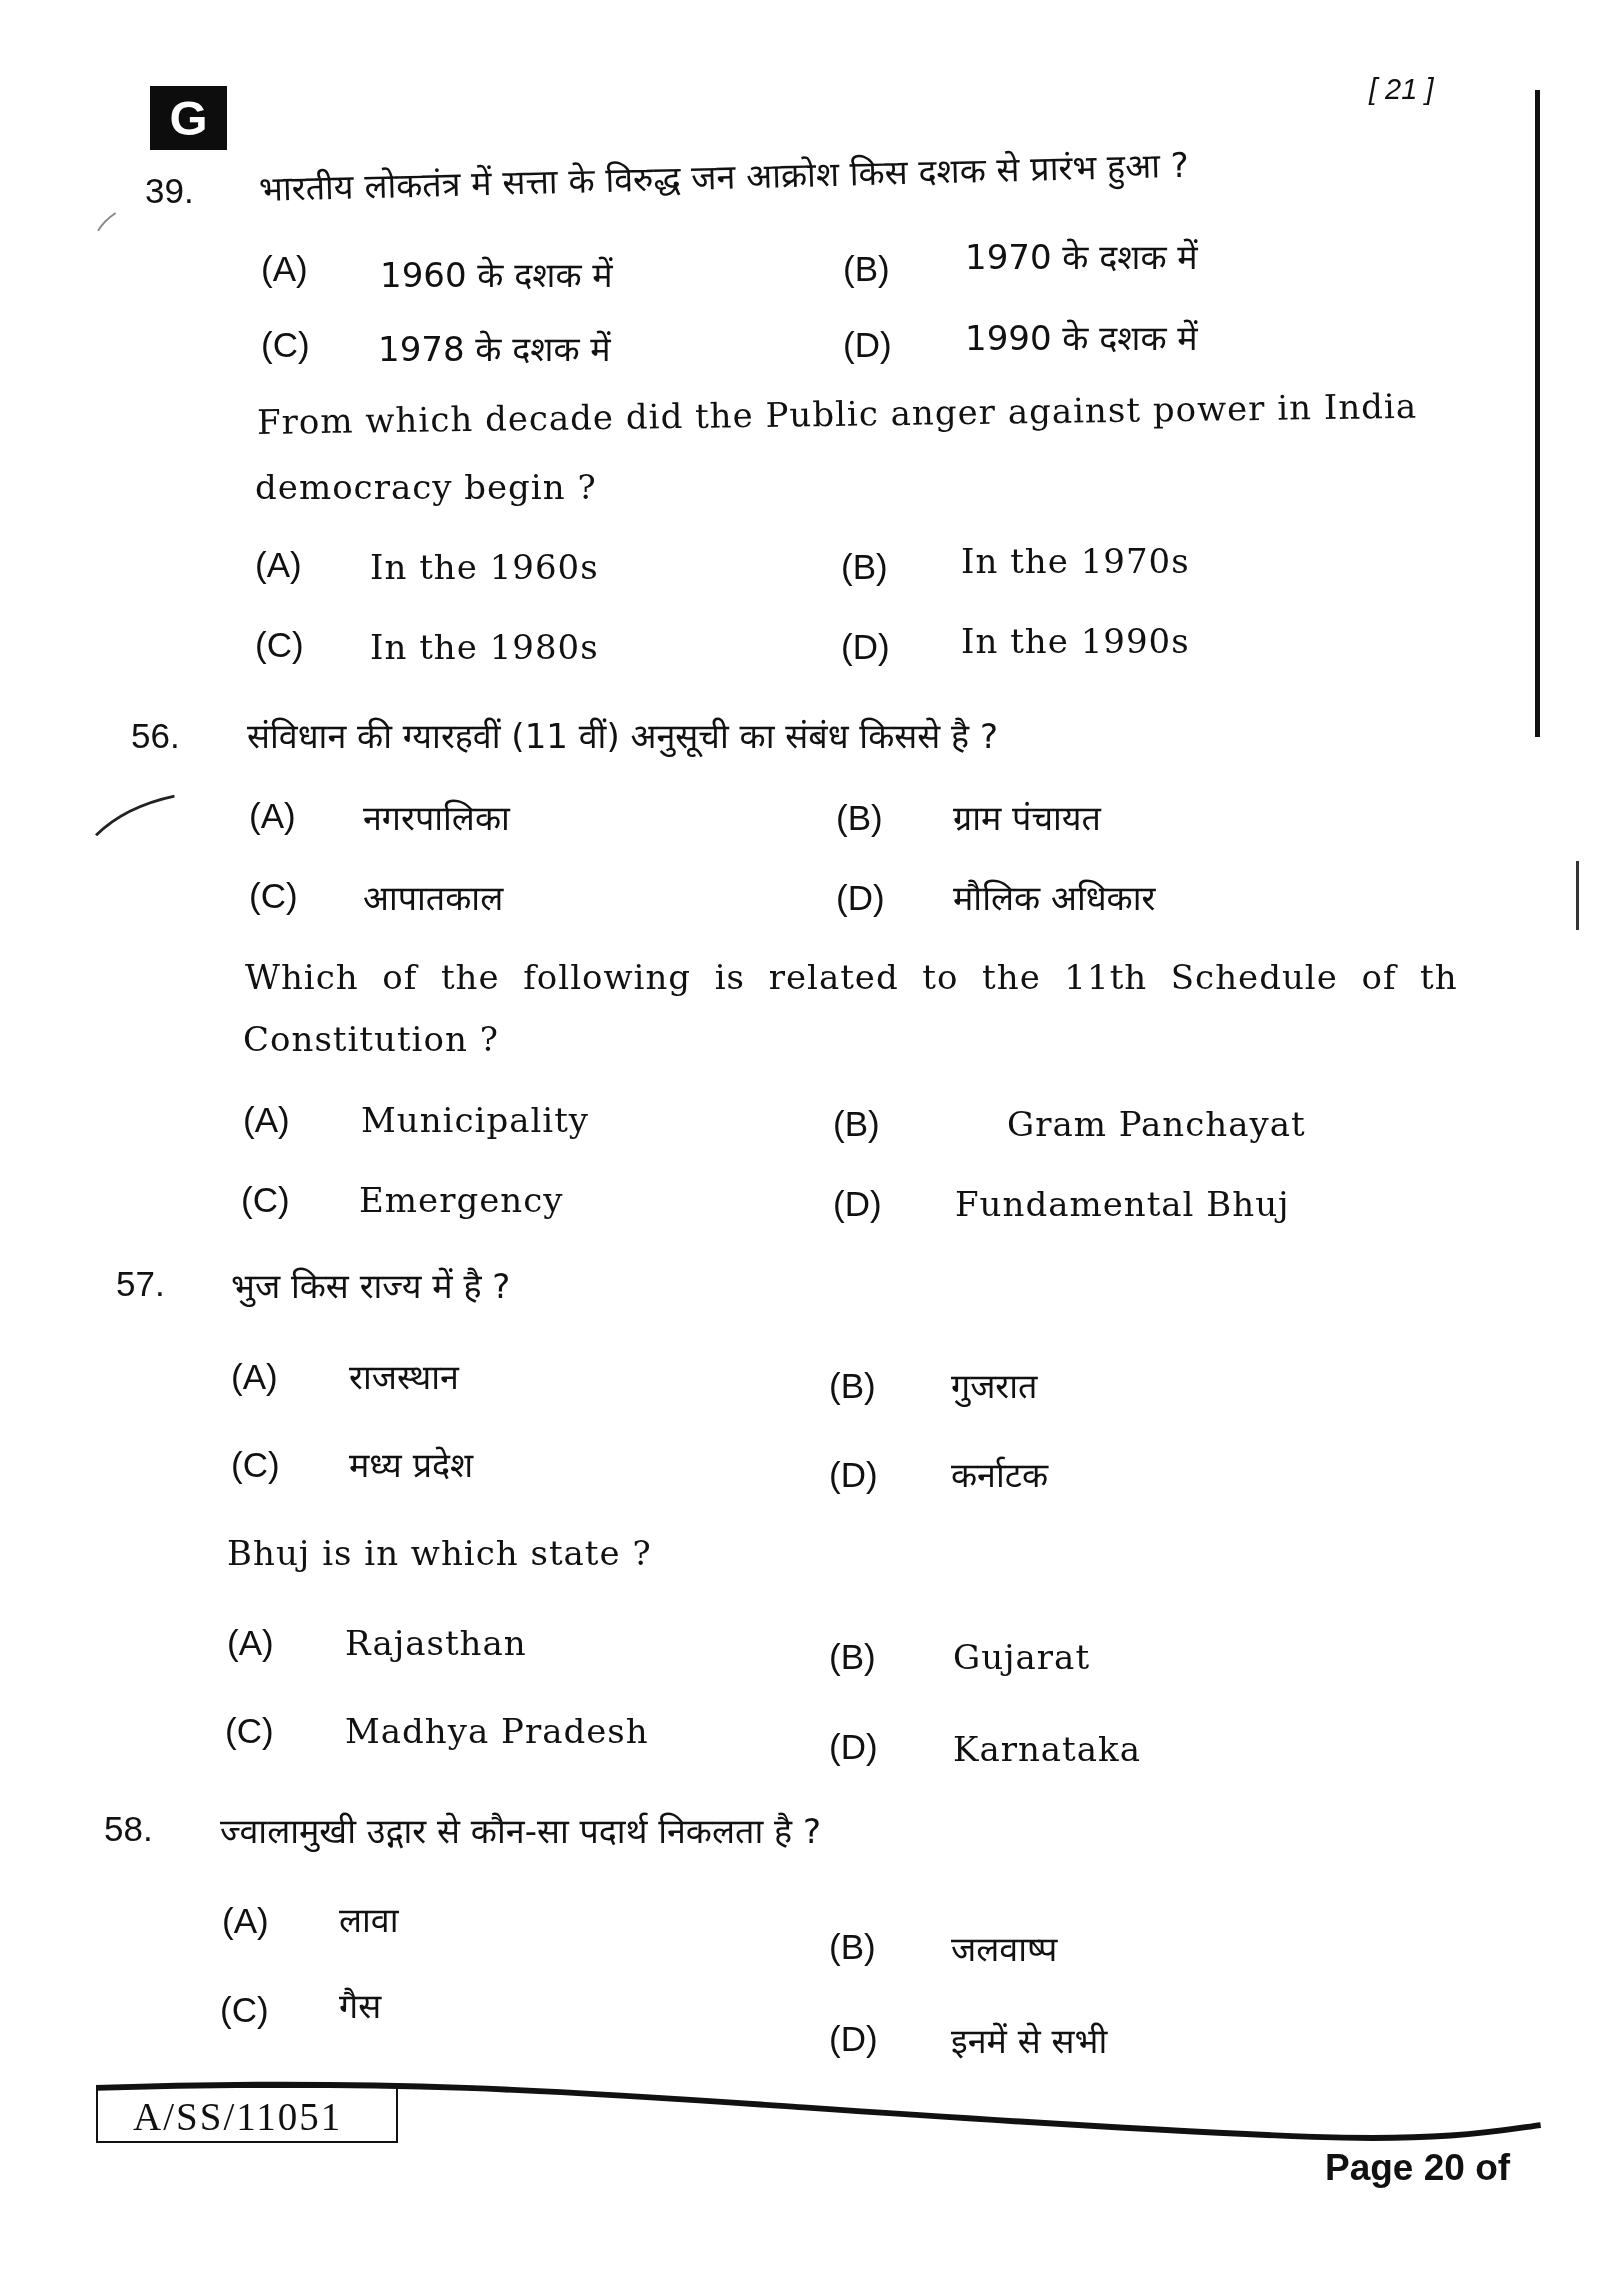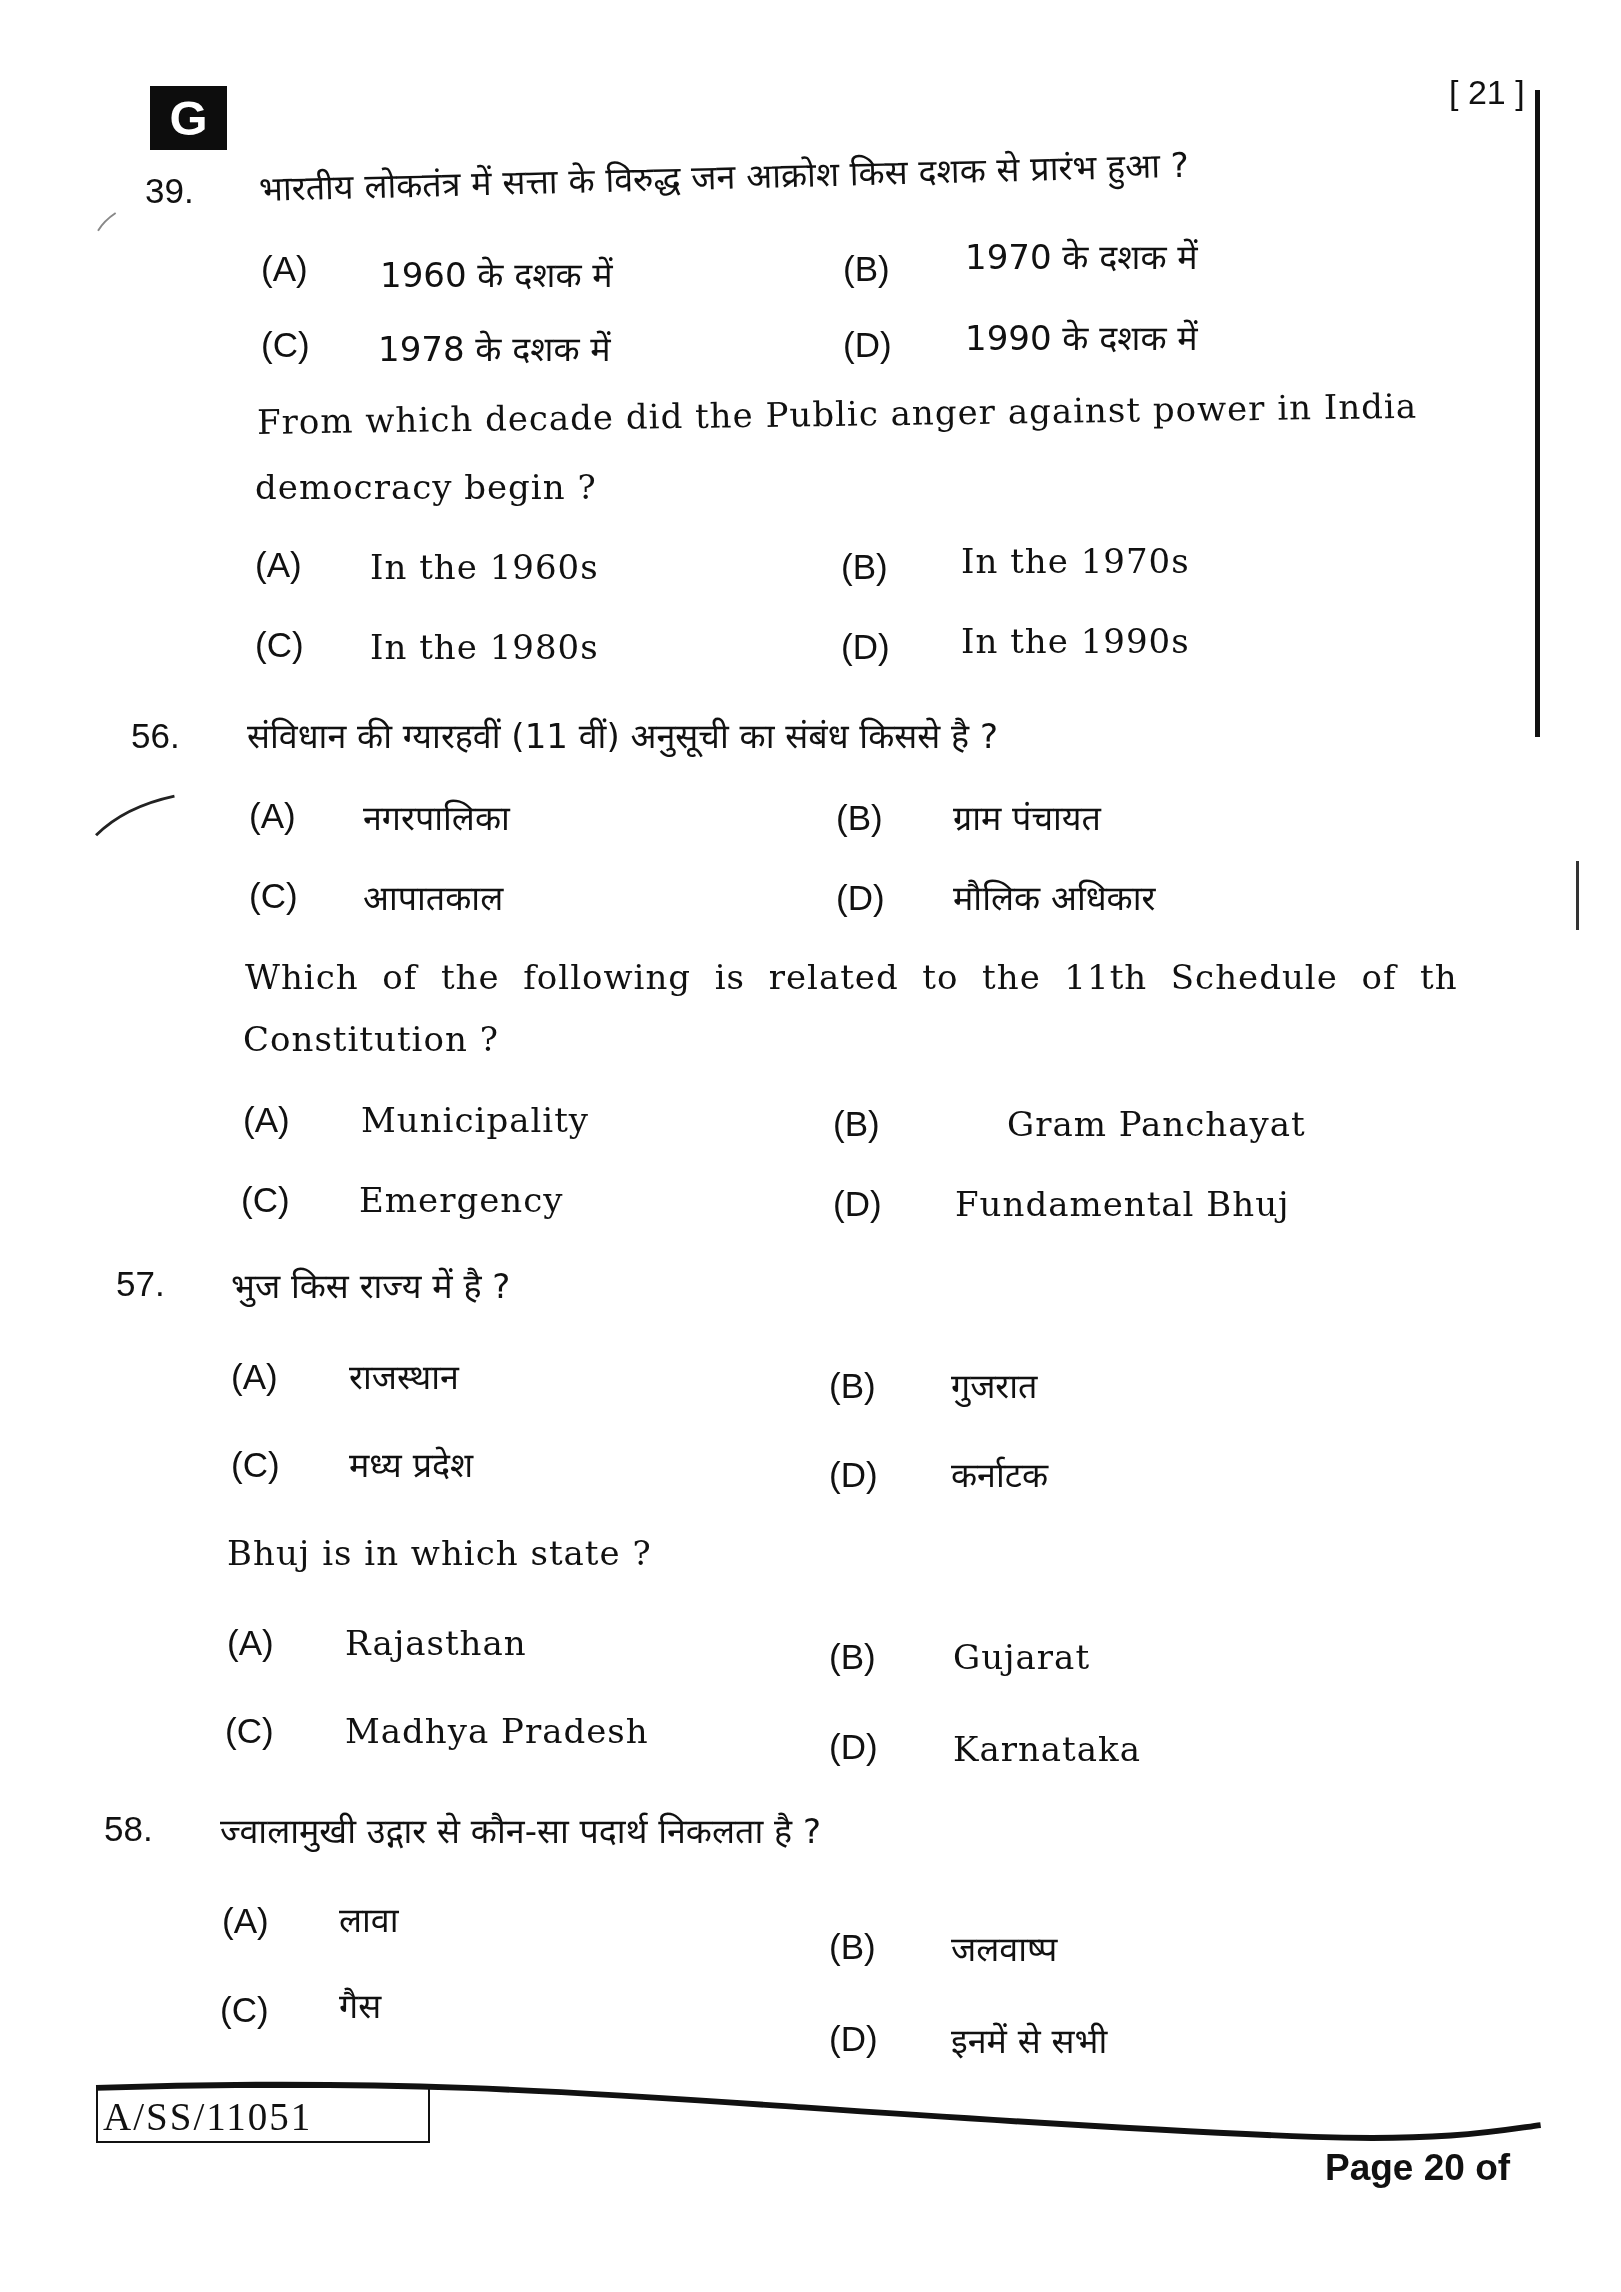--- a/index.html
+++ b/index.html
@@ -6,30 +6,30 @@
   body {
     width: 1621px; height: 2293px; background: #ffffff; position: relative; overflow: hidden;
     color: #111; font-family: "DejaVu Serif", serif;
   }
   .abs { position: absolute; }
   .badge {
     left: 150px; top: 86px; width: 77px; height: 64px; background: #0d0d0d; color: #fff;
     font-family: "Liberation Sans", sans-serif; font-weight: bold; font-size: 49px;
     line-height: 64px; text-align: center;
   }
-  .pagenum { left: 1449px; top: 73px; font-family: "Liberation Sans", sans-serif; font-size: 34px; }
+  .pagenum { left: 1369px; top: 73px; font-family: "Liberation Sans", sans-serif; font-size: 29px; font-style: italic; }
   .rightbar { left: 1535px; top: 90px; width: 4.9px; height: 647px; background: #111; }
   .rightbar2 { left: 1576px; top: 861px; width: 2.9px; height: 69px; background: #333; }
   .qnum { font-family: "Liberation Sans", sans-serif; font-size: 35px; }
   .hin { font-family: "DejaVu Sans", sans-serif; font-size: 34px; }
   .eng { font-family: "DejaVu Serif", serif; font-size: 34px; letter-spacing: 1px; }
   .lab { font-family: "Liberation Sans", sans-serif; font-size: 35px; }
   .footer-box {
-    left: 96px; top: 2086px; width: 334px; height: 57px; border: 2.9px solid #111;
-    font-family: "Liberation Serif", serif; font-size: 39px; line-height: 57px; padding-left: 5px; box-sizing: border-box;
+    left: 96px; top: 2086px; width: 302px; height: 57px; border: 2.9px solid #111;
+    font-family: "Liberation Serif", serif; font-size: 39px; line-height: 57px; padding-left: 35px; box-sizing: border-box;
     letter-spacing: 2px;
   }
   .footer-page { left: 1325px; top: 2147px; font-family: "Liberation Sans", sans-serif; font-weight: bold; font-size: 37px; }
   svg.line { position: absolute; left: 0; top: 0; }
 </style>
 </head>
 <body>
 
 <div class="abs badge">G</div>
 <div class="abs pagenum">[ 21 ]</div>

